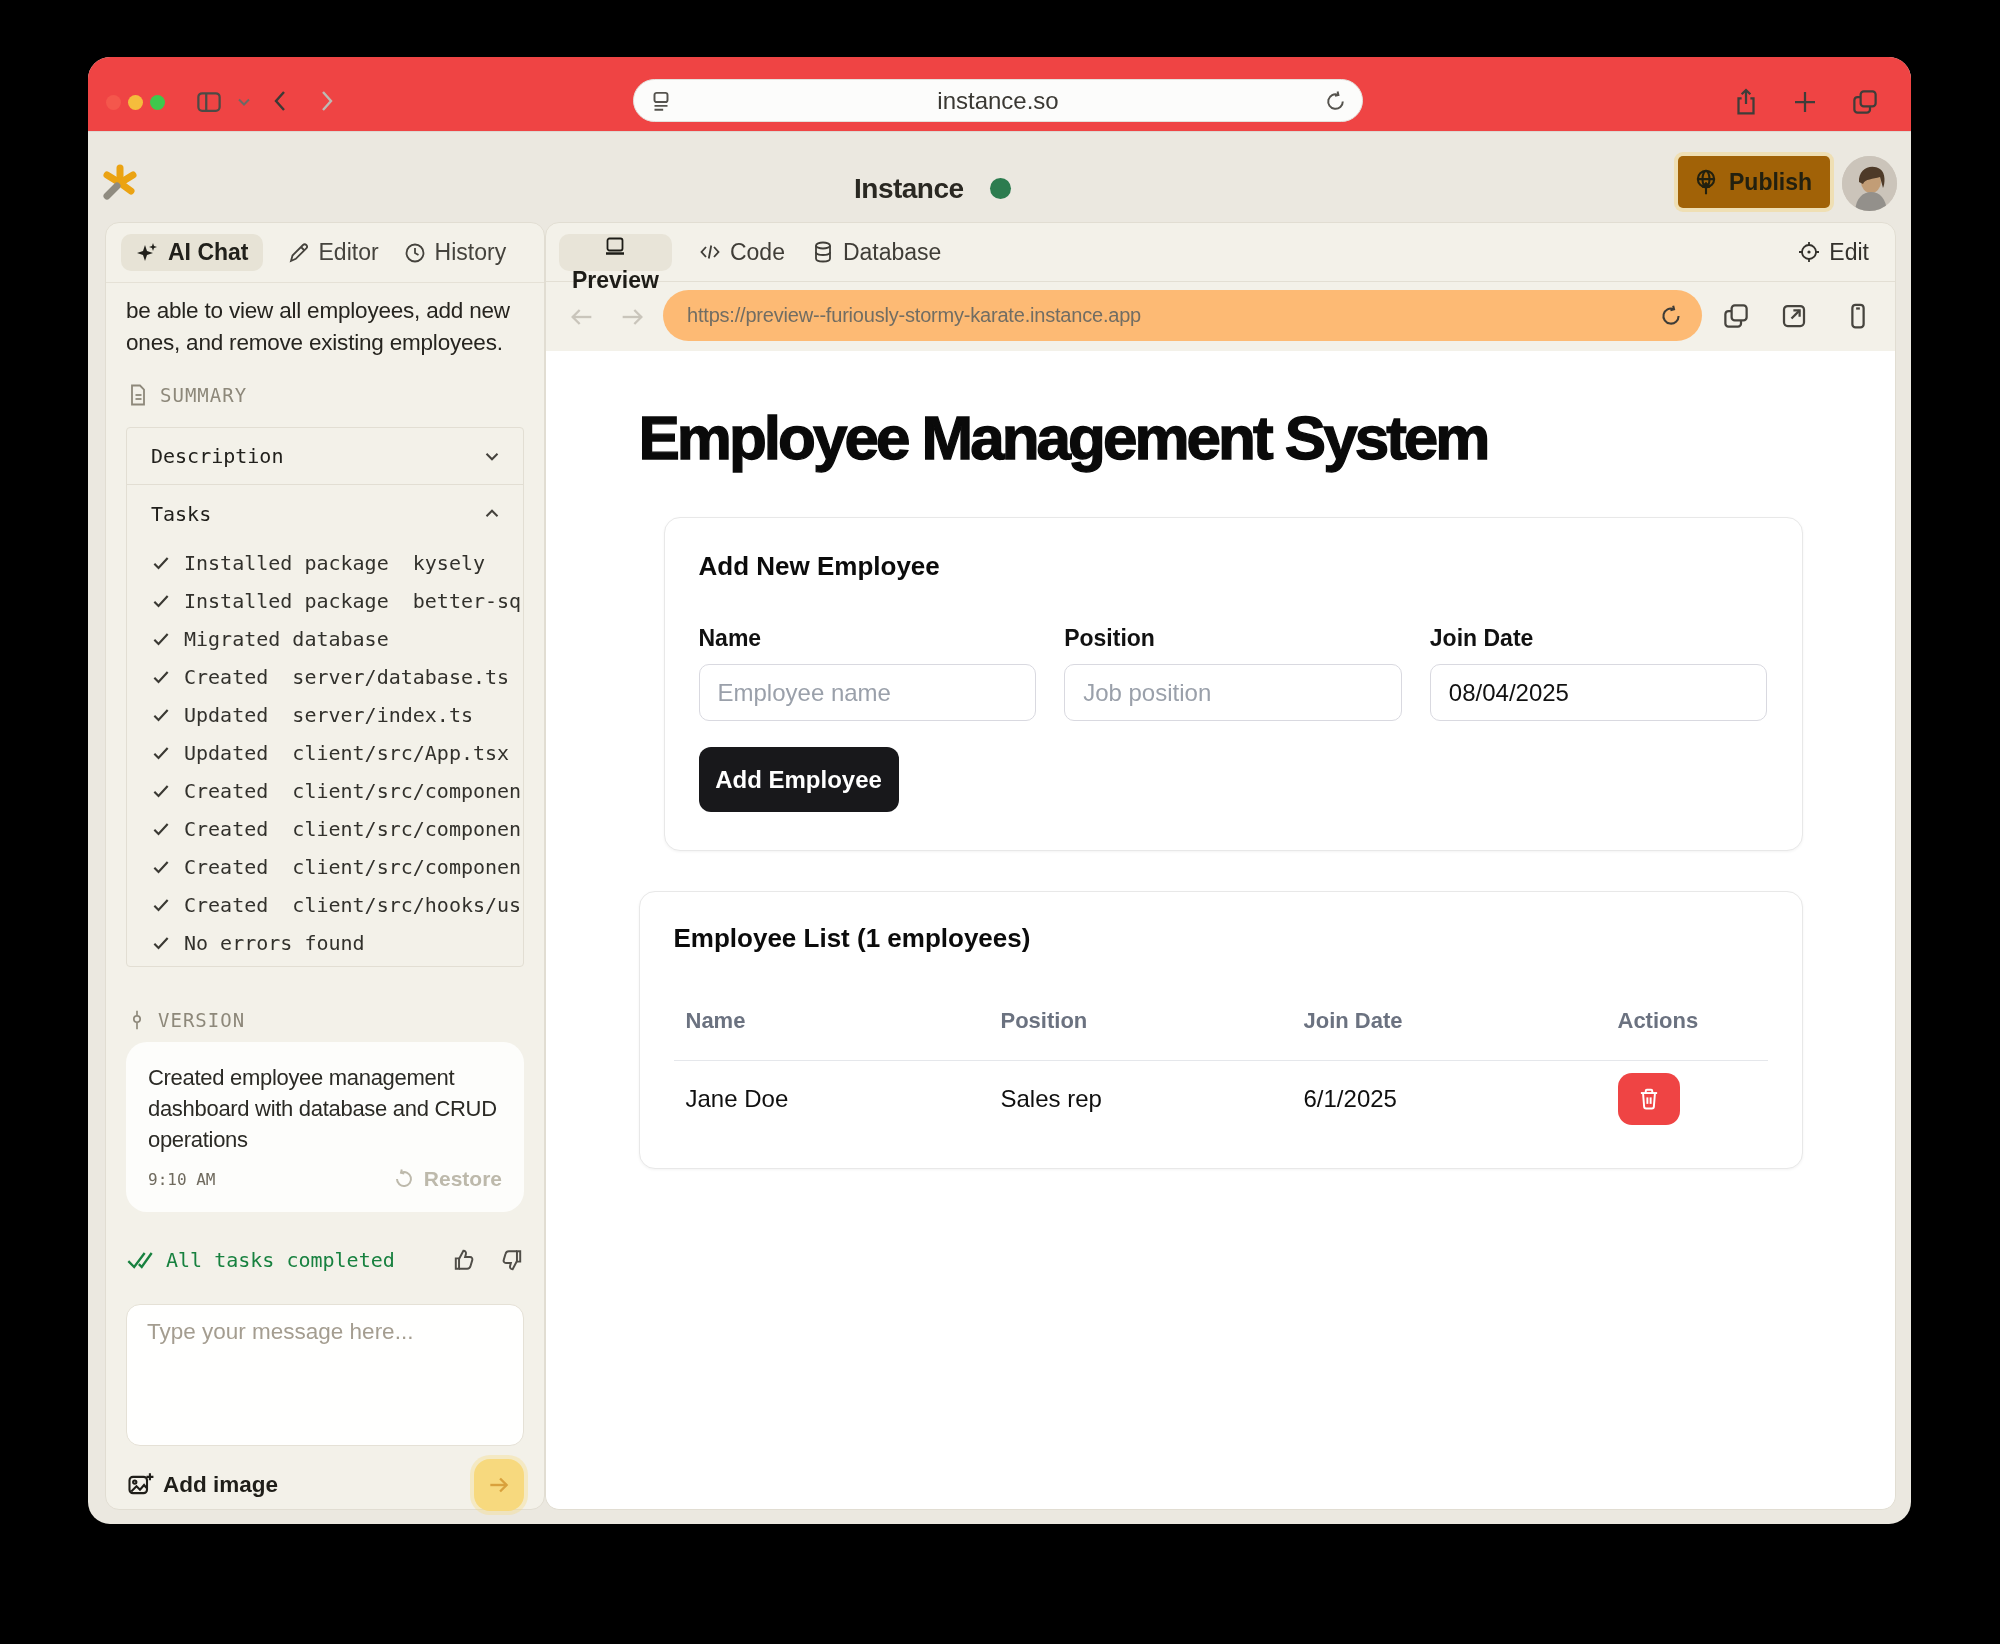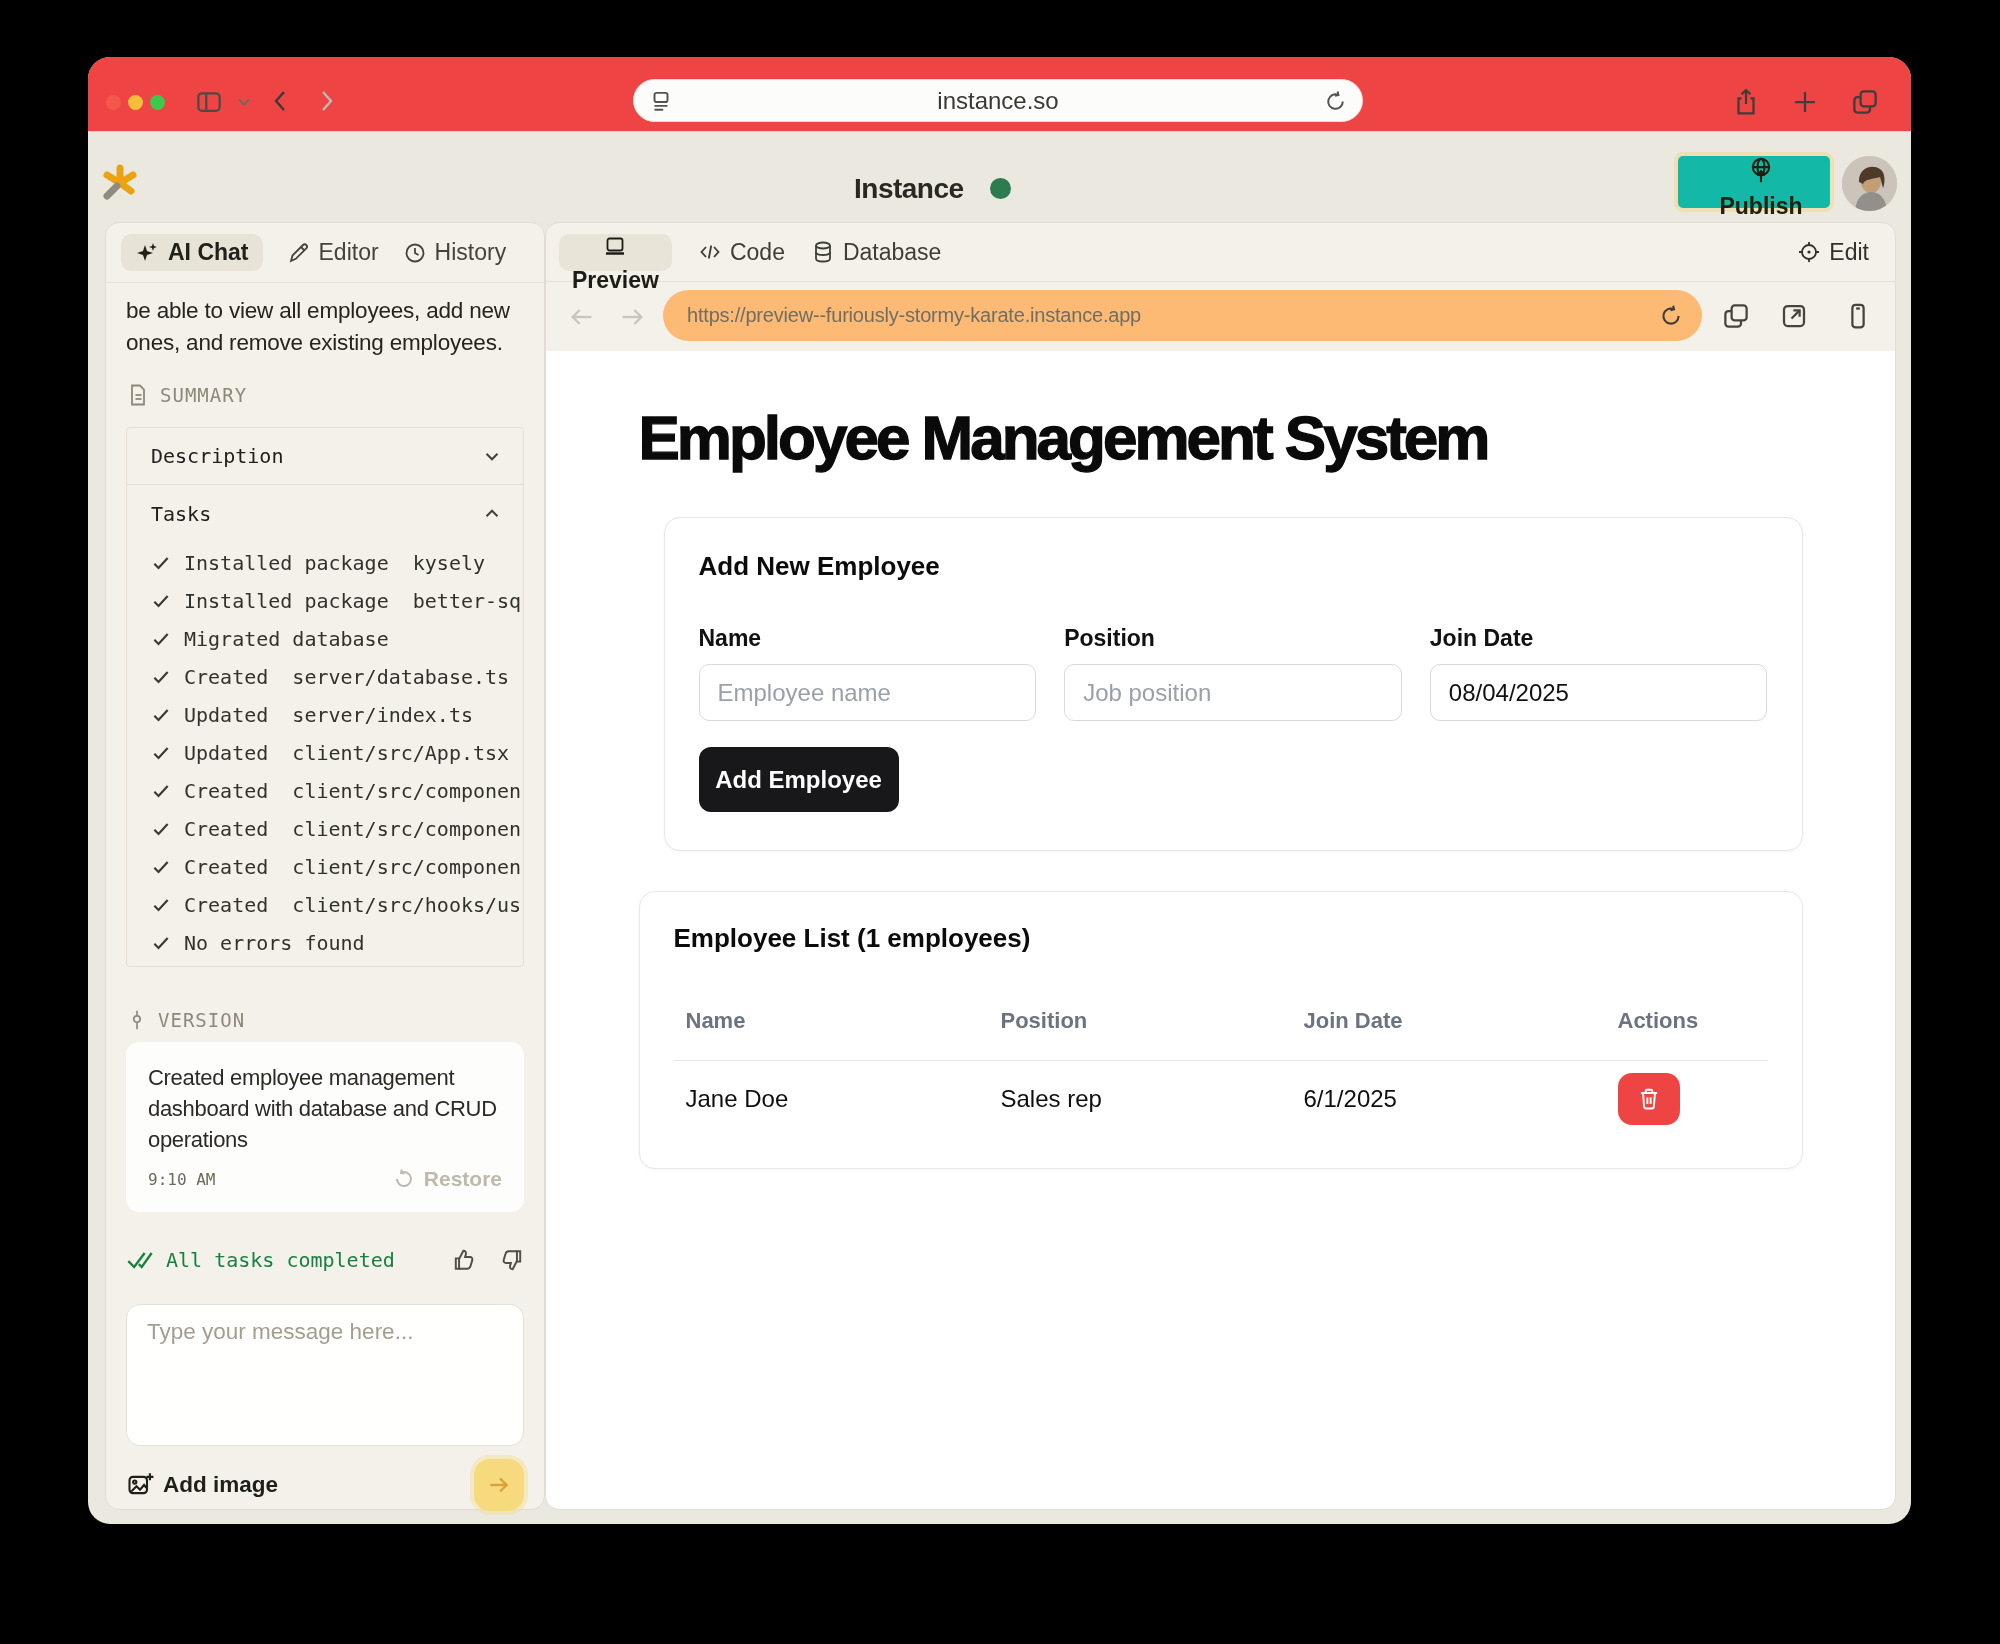--- a/index.html
+++ b/index.html
@@ -13,21 +13,21 @@
 .tl.red{ left:18px; background:#f4574c; } .tl.yel{ left:40px; background:#f5bd3c; } .tl.grn{ left:62px; background:#3ec84c; }
 .chrome-ic { position:absolute; top:30px; }
 .urlpill { position:absolute; left:545px; top:22px; width:730px; height:43px; background:#fcfcfb; border:1px solid #e3e1dc; border-radius:22px; }
 .url-text { position:absolute; left:0; right:0; top:0; bottom:0; display:flex; align-items:center; justify-content:center; font-size:24px; color:#3a3833; }
 
 
 .appheader { position:absolute; top:88px; left:0; width:100%; height:77px; }
 .logo { position:absolute; left:12px; top:18px; }
 .app-title { position:absolute; left:766px; top:28px; font-size:28px; font-weight:700; letter-spacing:-0.5px; color:#2a2822; }
 .status-dot { position:absolute; left:902px; top:33px; width:21px; height:21px; border-radius:50%; background:#2c7c4f; }
-.publish { position:absolute; left:1590px; top:11px; width:152px; height:52px; border-radius:5px; background:#14b8a6; display:flex; align-items:center; gap:9px; padding:0 0 0 14px; box-shadow:0 0 0 4px rgba(252,196,48,0.25);flex-direction:column; }
+.publish { position:absolute; left:1590px; top:11px; width:152px; height:52px; border-radius:5px; background:#a16207; display:flex; align-items:center; gap:9px; padding:0 0 0 14px; box-shadow:0 0 0 4px rgba(252,196,48,0.25); }
 .publish-label { font-size:23px; font-weight:700; color:#22200f; }
 .avatar { position:absolute; left:1754px; top:11px; width:55px; height:55px; border-radius:50%; overflow:hidden; background:#cdc6bd; }
 
 
 .bodyrow { position:absolute; top:165px; left:17px; width:1791px; height:1288px; display:flex; gap:0; }
 .sidebar { width:440px; background:#f3f1e9; border:1px solid #e1ddd2; border-radius:14px; display:flex; flex-direction:column; }
 .mainpanel { flex:1; background:#f3f1e9; border:1px solid #e1ddd2; border-radius:14px; position:relative; overflow:hidden; }
 
 
 .side-tabs { height:60px; flex:none; display:flex; align-items:center; padding:0 15px; gap:24px; border-bottom:1px solid #e5e1d6; }
@@ -36,21 +36,21 @@
 .side-body { flex:1; padding:0 20px; display:flex; flex-direction:column; }
 .chat-text { margin:12px 0 0; font-size:22.5px; line-height:32px; letter-spacing:-0.2px; color:#26241f; white-space:pre-line; }
 .sec-label { display:flex; align-items:center; gap:10px; margin-top:24px; color:#8d887a; font-family:"DejaVu Sans Mono",monospace; font-size:19px; letter-spacing:1px; }
 .sec-label.v { margin-top:42px; }
 .sum-card { margin-top:20px; border:1px solid #e2ded3; border-radius:4px; }
 .sum-row { height:56px; display:flex; align-items:center; justify-content:space-between; padding:0 20px 0 24px; font-family:"DejaVu Sans Mono",monospace; font-size:20px; color:#21201c; }
 .sum-row.t { height:58px; border-top:1px solid #e2ded3; }
 .task-list { padding:2px 0 4px 24px; }
 .task { display:flex; align-items:center; gap:13px; height:38px; font-family:"DejaVu Sans Mono",monospace; font-size:20px; color:#32312c; white-space:pre; overflow:hidden; }
 .task svg { flex:none; }
-.version-card { margin-top:11px; background:#fdfdfb; border-radius:13px; padding:20px 22px 0; height:170px; }
+.version-card { margin-top:11px; background:#fdfdfb; border-radius:21px; padding:20px 22px 0; height:170px; }
 .version-text { font-size:22px; line-height:31px; letter-spacing:-0.3px; color:#2b2a25; }
 .version-foot { margin-top:12px; display:flex; justify-content:space-between; align-items:center; }
 .vtime { font-family:"DejaVu Sans Mono",monospace; font-size:16px; color:#6f6a5e; }
 .restore { display:flex; align-items:center; gap:8px; color:#bdb9ab; font-size:21px; font-weight:700; }
 .status-row { margin-top:34px; display:flex; align-items:center; height:28px; }
 .status-text { margin-left:12px; font-family:"DejaVu Sans Mono",monospace; font-size:20px; color:#17813f; }
 .thumbs { margin-left:auto; display:flex; gap:20px; color:#504e48; }
 .msg-box { margin-top:30px; height:142px; background:#fffffe; border:1px solid #e5e1d6; border-radius:14px; padding:12px 18px; }
 .msg-box textarea { width:100%; height:100%; border:0; background:transparent; resize:none; outline:none; font-family:"Liberation Sans",sans-serif; font-size:22.5px; color:#26241f; }
 .msg-box textarea::placeholder { color:#a49d90; }

